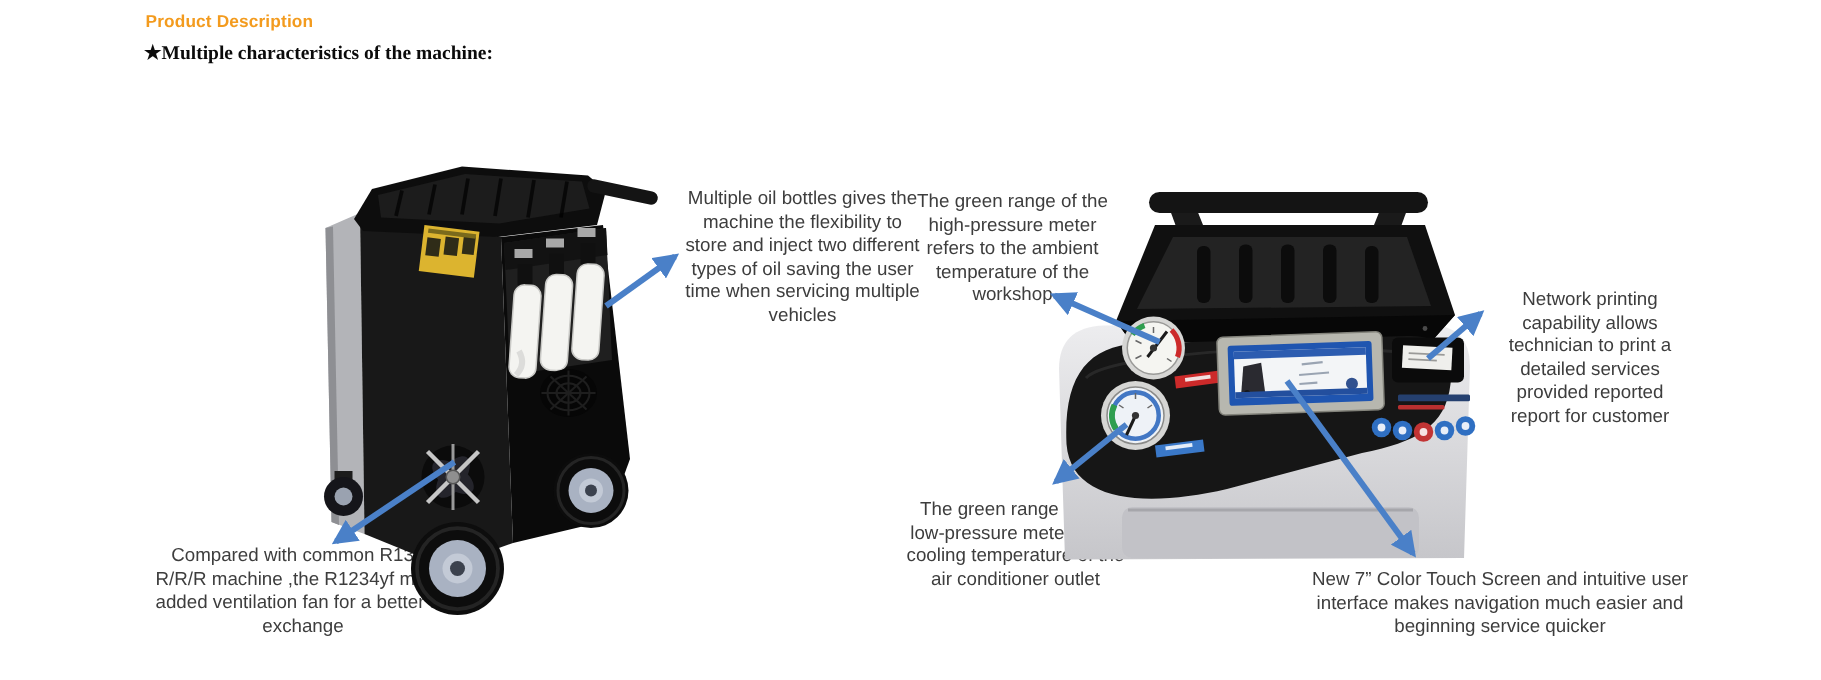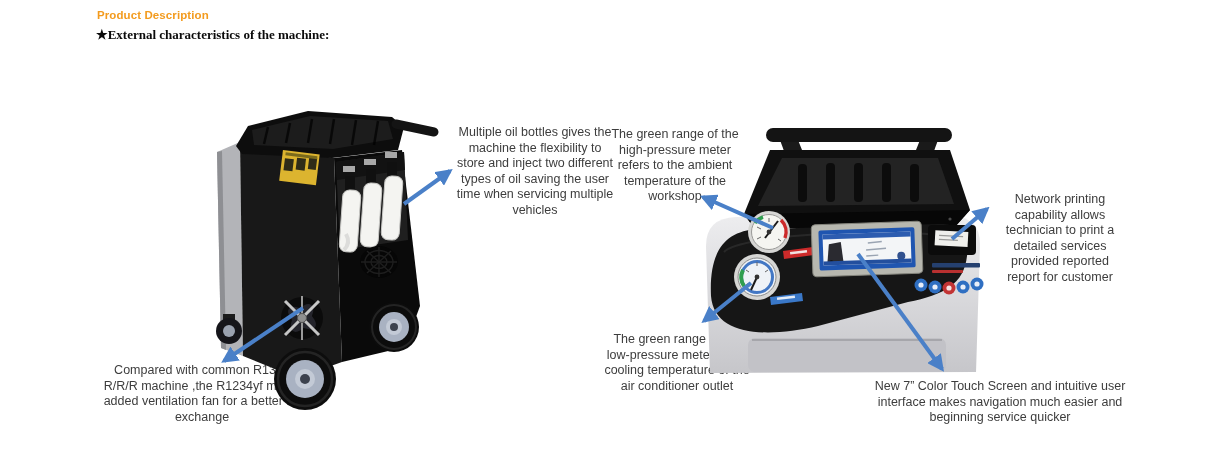--- a/index.html
+++ b/index.html
@@ -15,21 +15,21 @@
   #co-net{left:1003px;top:152px;width:114px;margin-top:40px;}
   #co-cmp{left:103px;top:363px;width:198px;}
   #co-lp{left:604px;top:332px;width:146px;}
   #co-ts{left:822px;top:379px;width:264px;margin-left:46px;}
   svg.scene{position:absolute;left:0;top:0;}
 </style>
 </head>
 <body>
 
 <div class="section-label">Product Description</div>
-<div class="heading">★External characteristics of the machine:</div>
+<div class="heading">★Multiple characteristics of the machine:</div>
 
 <div class="callout" id="co-oil">Multiple oil bottles gives the machine the flexibility to store and inject two different types of oil saving the user time when servicing multiple vehicles</div>
 <div class="callout" id="co-hp">The green range of the high-pressure meter refers to the ambient temperature of the workshop</div>
 <div class="callout" id="co-net">Network printing capability allows technician to print a detailed services provided reported report for customer</div>
 <div class="callout" id="co-cmp">Compared with common R134a R/R/R machine ,the R1234yf model added ventilation fan for a better air exchange</div>
 <div class="callout" id="co-lp">The green range of the low-pressure meter is the cooling temperature of the air conditioner outlet</div>
 <div class="callout" id="co-ts">New 7” Color Touch Screen and intuitive user interface makes navigation much easier and beginning service quicker</div>
 
 <svg class="scene" width="1214" height="453" viewBox="0 0 1214 453">
   <defs>

